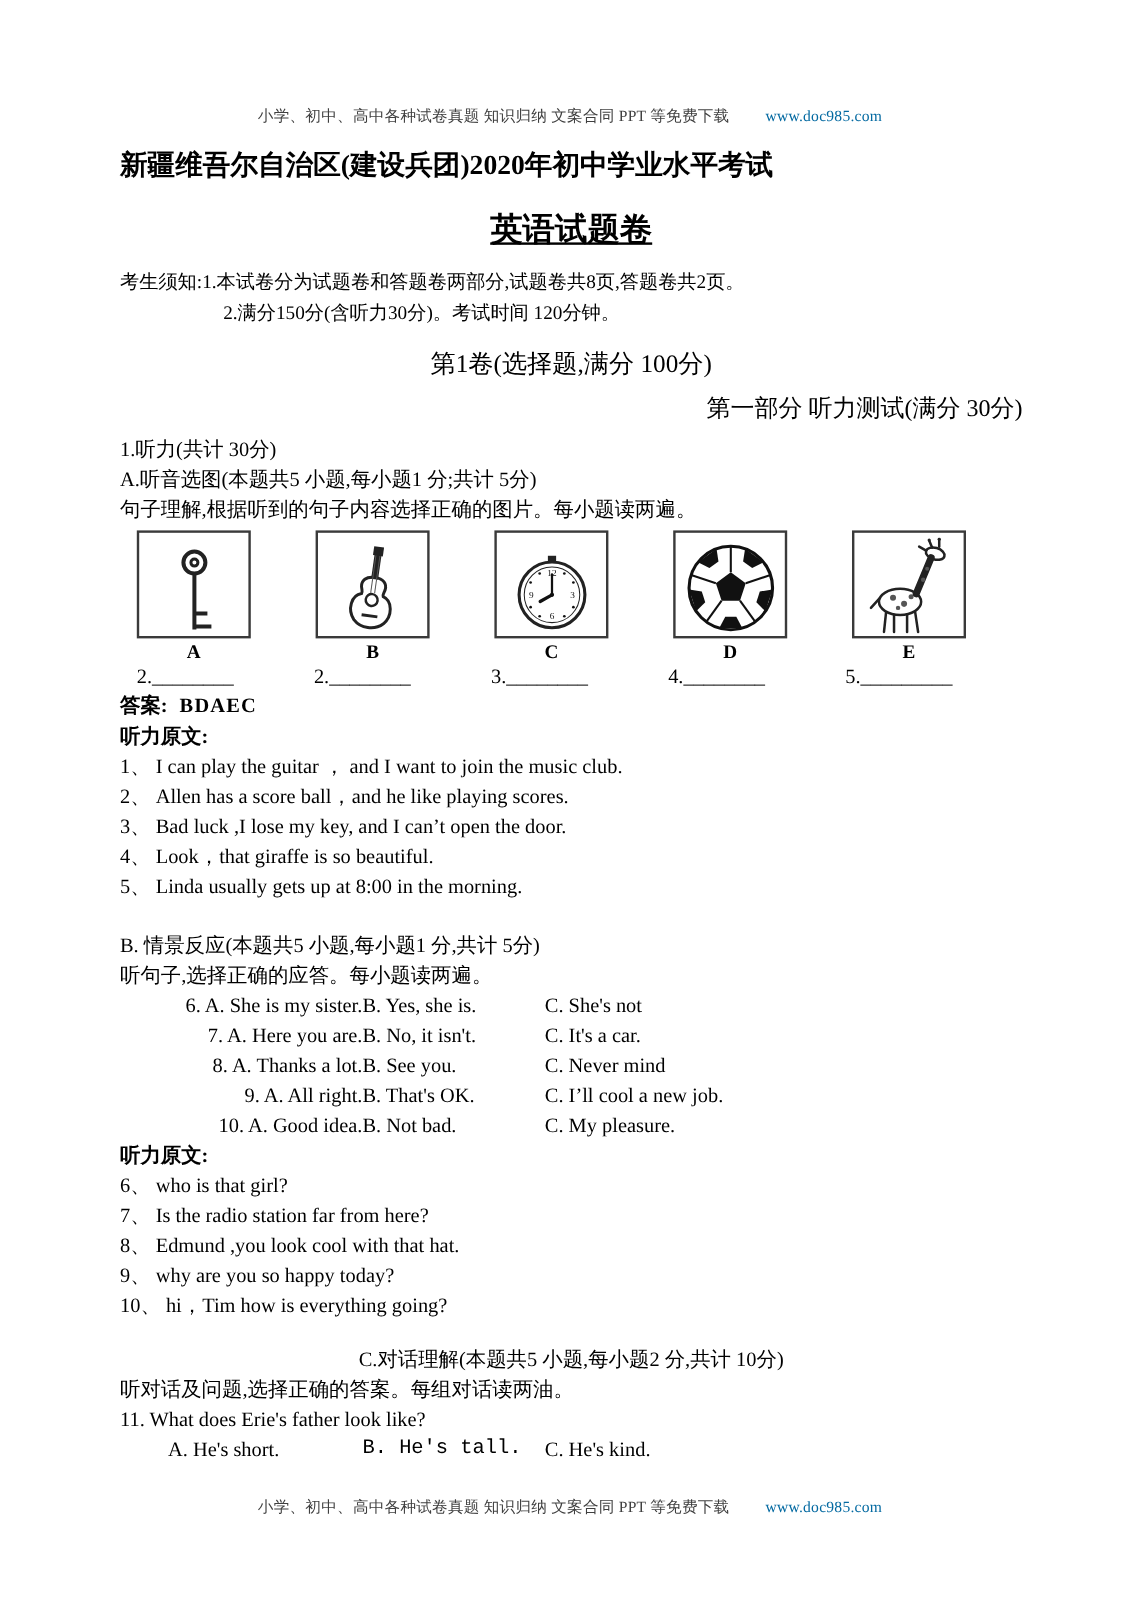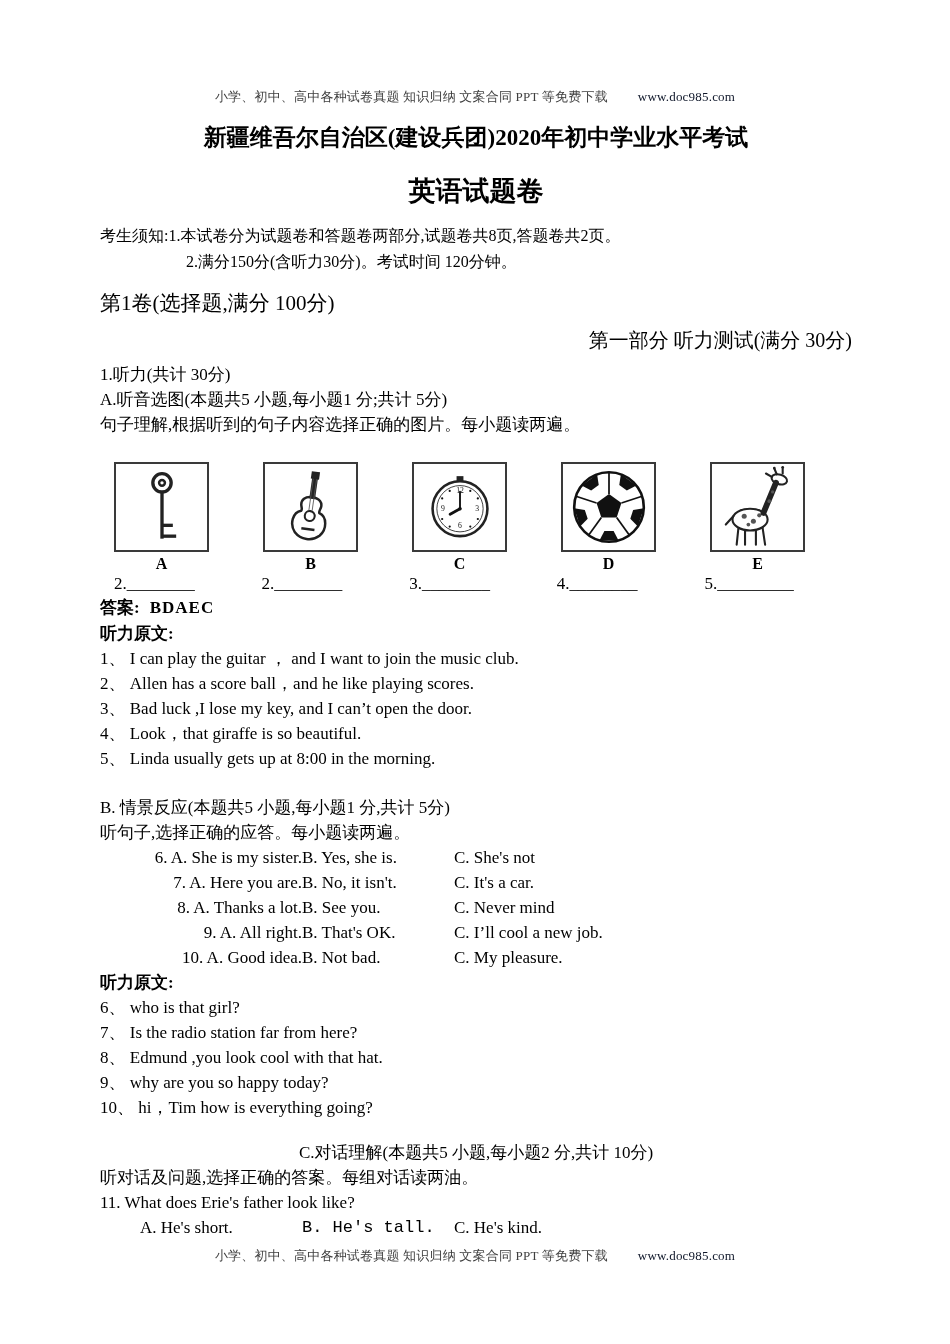--- a/index.html
+++ b/index.html
@@ -1,39 +1,39 @@
 <!DOCTYPE html>
 <html><head>
 <meta charset="utf-8">
 <style>
   html,body { margin:0; padding:0; background:#ffffff; }
   .page {
     position:relative; width:950px; height:1344px; background:#fff;
     font-family:"Liberation Serif","DejaVu Serif",serif; color:#000; overflow:hidden;
   }
   .hf { position:absolute; left:0; right:0; text-align:center; font-size:13px; color:#3f3f3f; letter-spacing:.2px; }
-  .hf .url { margin-left:30px; color:#0f172a; }
+  .hf .url { margin-left:30px; color:#0369a1; }
   .header { top:88px; }
   .footer { top:1247px; }
 
   .content { position:absolute; left:100px; top:122px; width:752px; }
 
-  .title   { text-align:center; font-size:23px; font-weight:bold; margin:0 0 20px 0; }
-  .subtitle{ text-align:center; font-size:27px; font-weight:bold; margin:0 0 14px 0; }
+  .title   { text-align:left; font-size:23px; font-weight:bold; margin:0 0 20px 0; }
+  .subtitle{ text-align:center; font-size:27px; font-weight:bold; margin:0 0 14px 0;text-decoration:underline; }
   .notice  { font-size:16px; line-height:26px; }
   .notice .l2 { padding-left:86px; }
-  .volume  { text-align:left; font-size:21px; margin:14px 0 10px 0; }
+  .volume  { text-align:center; font-size:21px; margin:14px 0 10px 0; }
   .part    { text-align:right; font-size:20px; margin:0 0 8px 0; }
 
   .line { font-size:17px; line-height:25px; }
   .bold { font-weight:bold; }
 
   .imgrow { display:flex; gap:54px; margin:5px 0 0 14px; }
   .imgbox { width:95px; height:90px; border:2px solid #3a3a3a; box-sizing:border-box;
-            display:flex; align-items:center; justify-content:center; background:#fff;margin-top:20px; }
+            display:flex; align-items:flex-end; justify-content:center; background:#fff; }
   .letterrow { display:flex; gap:54px; margin-left:14px; margin-top:3px; font-weight:bold; font-size:16px; }
   .letterrow span { width:95px; text-align:center; }
   .blankrow { display:flex; margin-left:14px; font-size:17px; line-height:22px; }
   .blankrow span { width:152px; }
 
   .ans { font-size:17px; line-height:26px; font-weight:bold; }
   .ans .val { margin-left:10px; letter-spacing:1px; }
   .ans .val-b { margin-left:22px; letter-spacing:1px; }
 
   .qrow { display:flex; font-size:17px; line-height:25px; }

